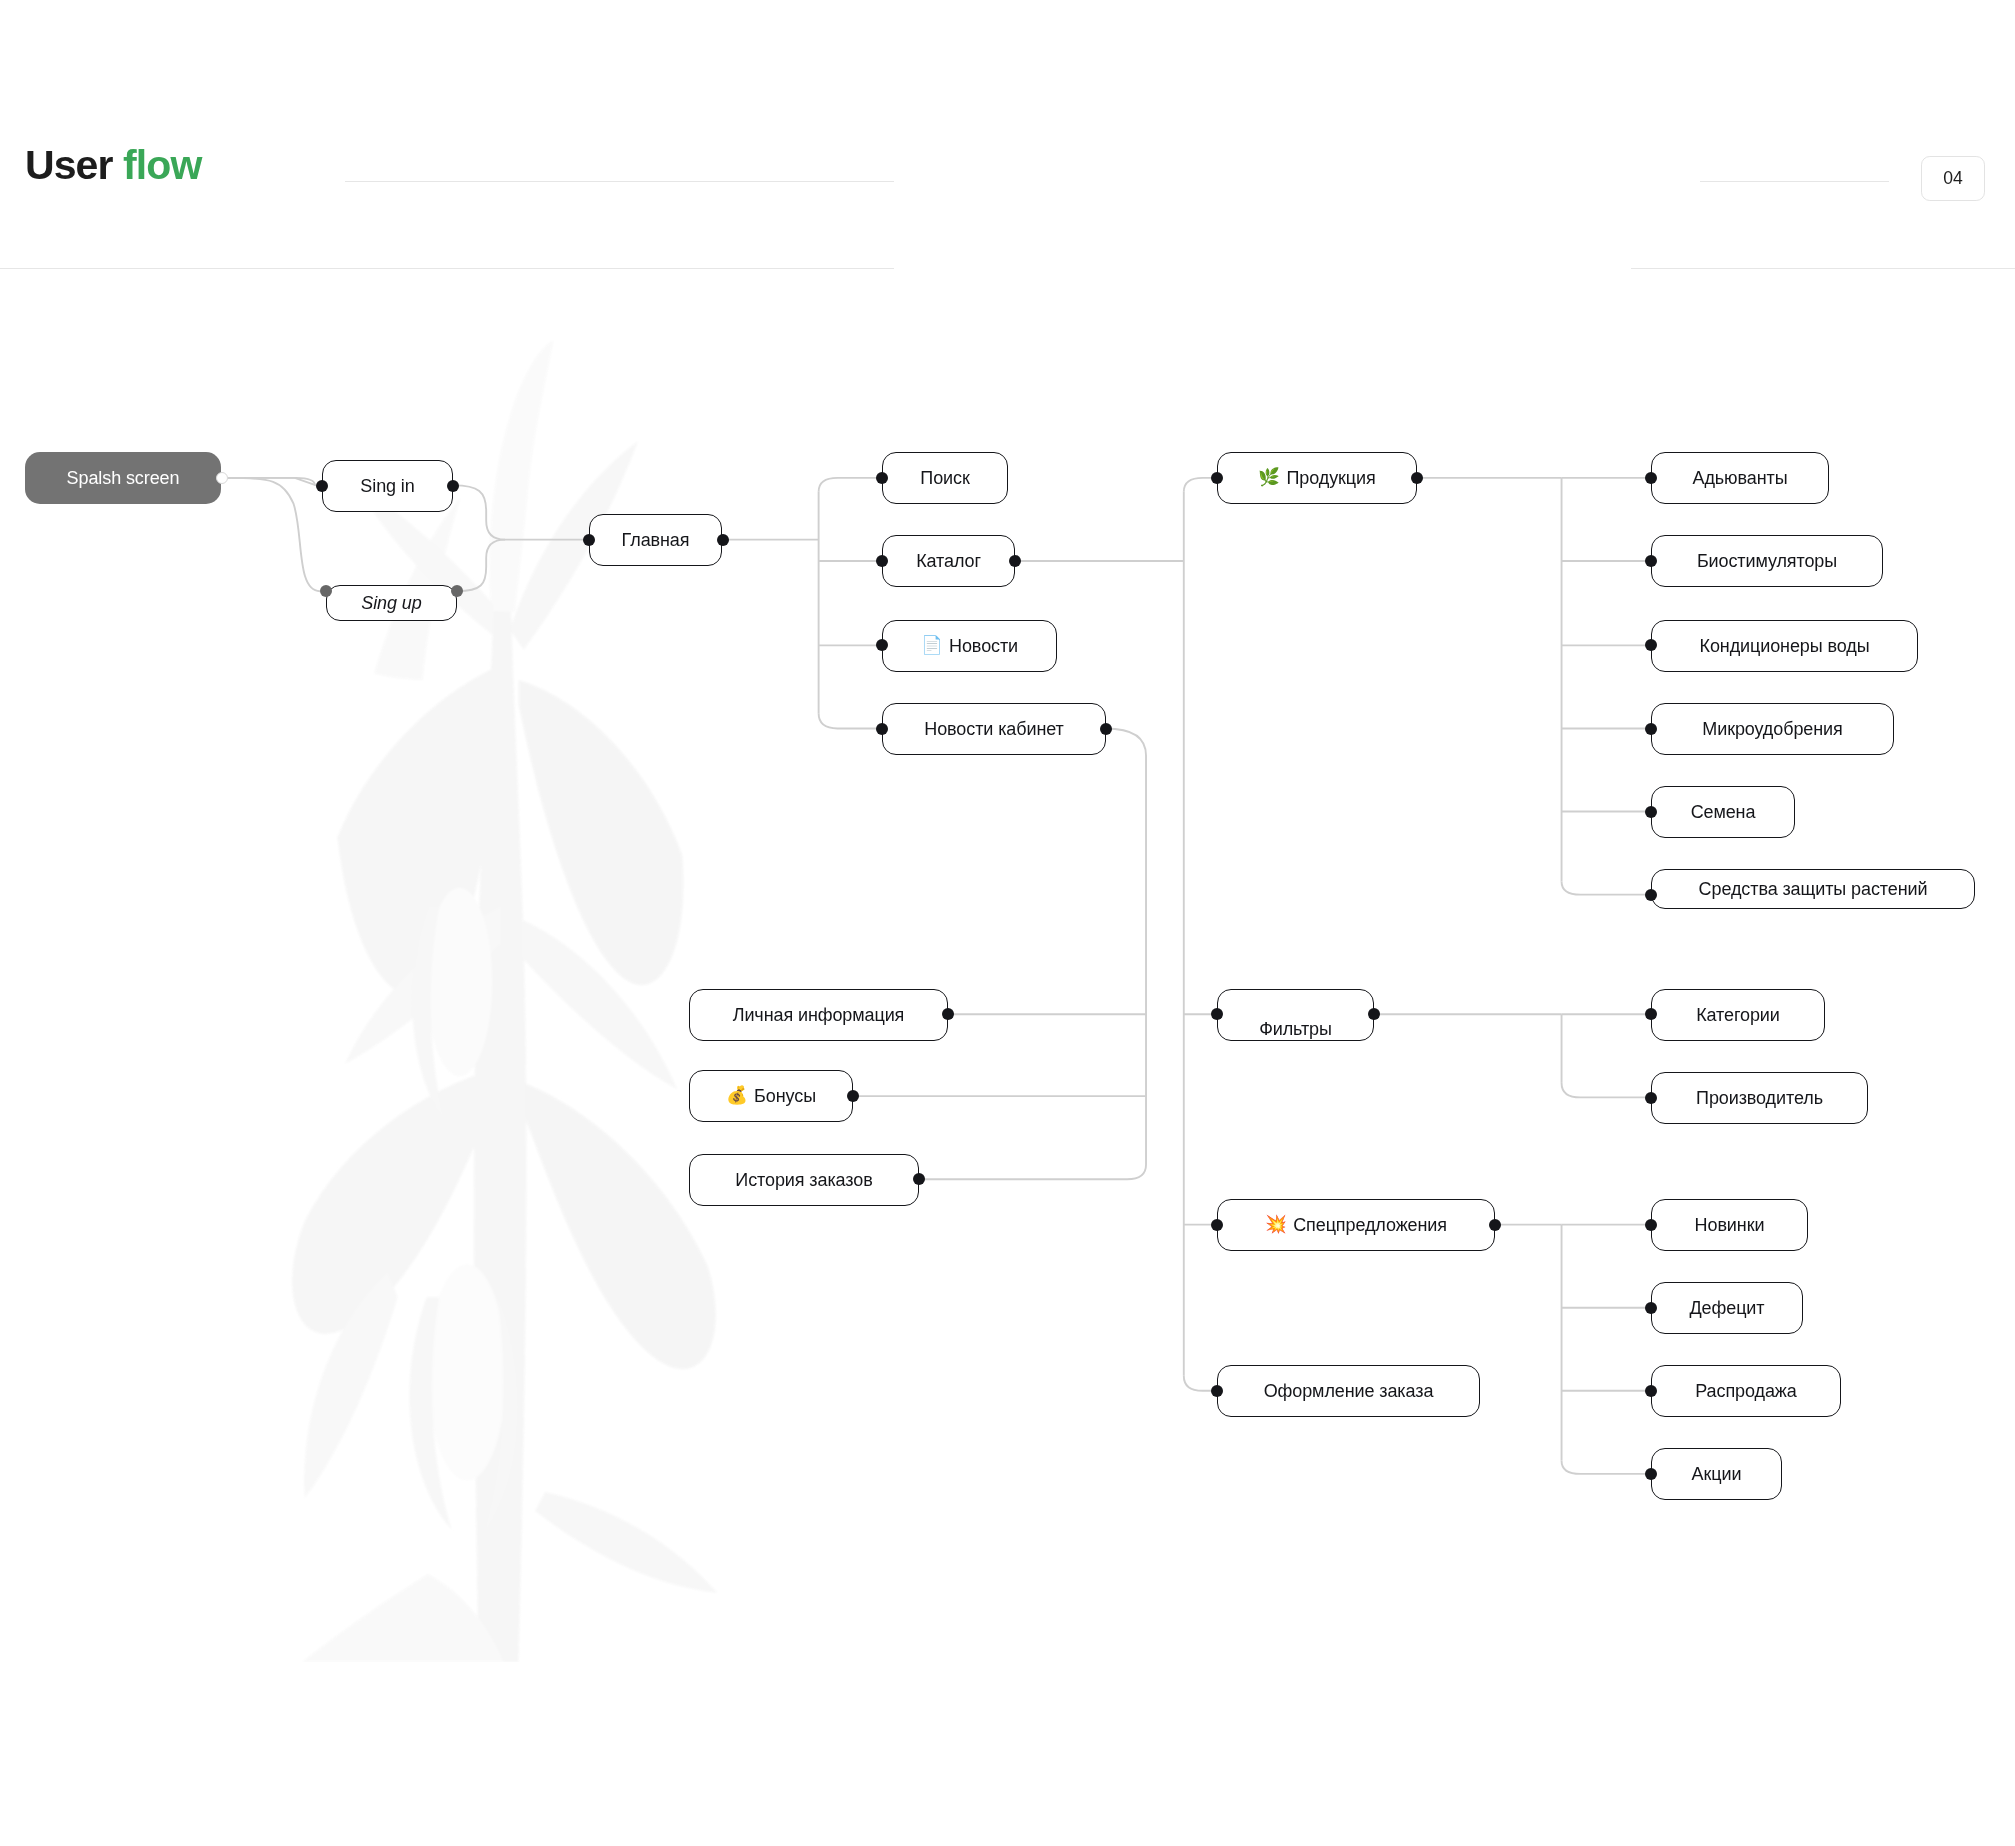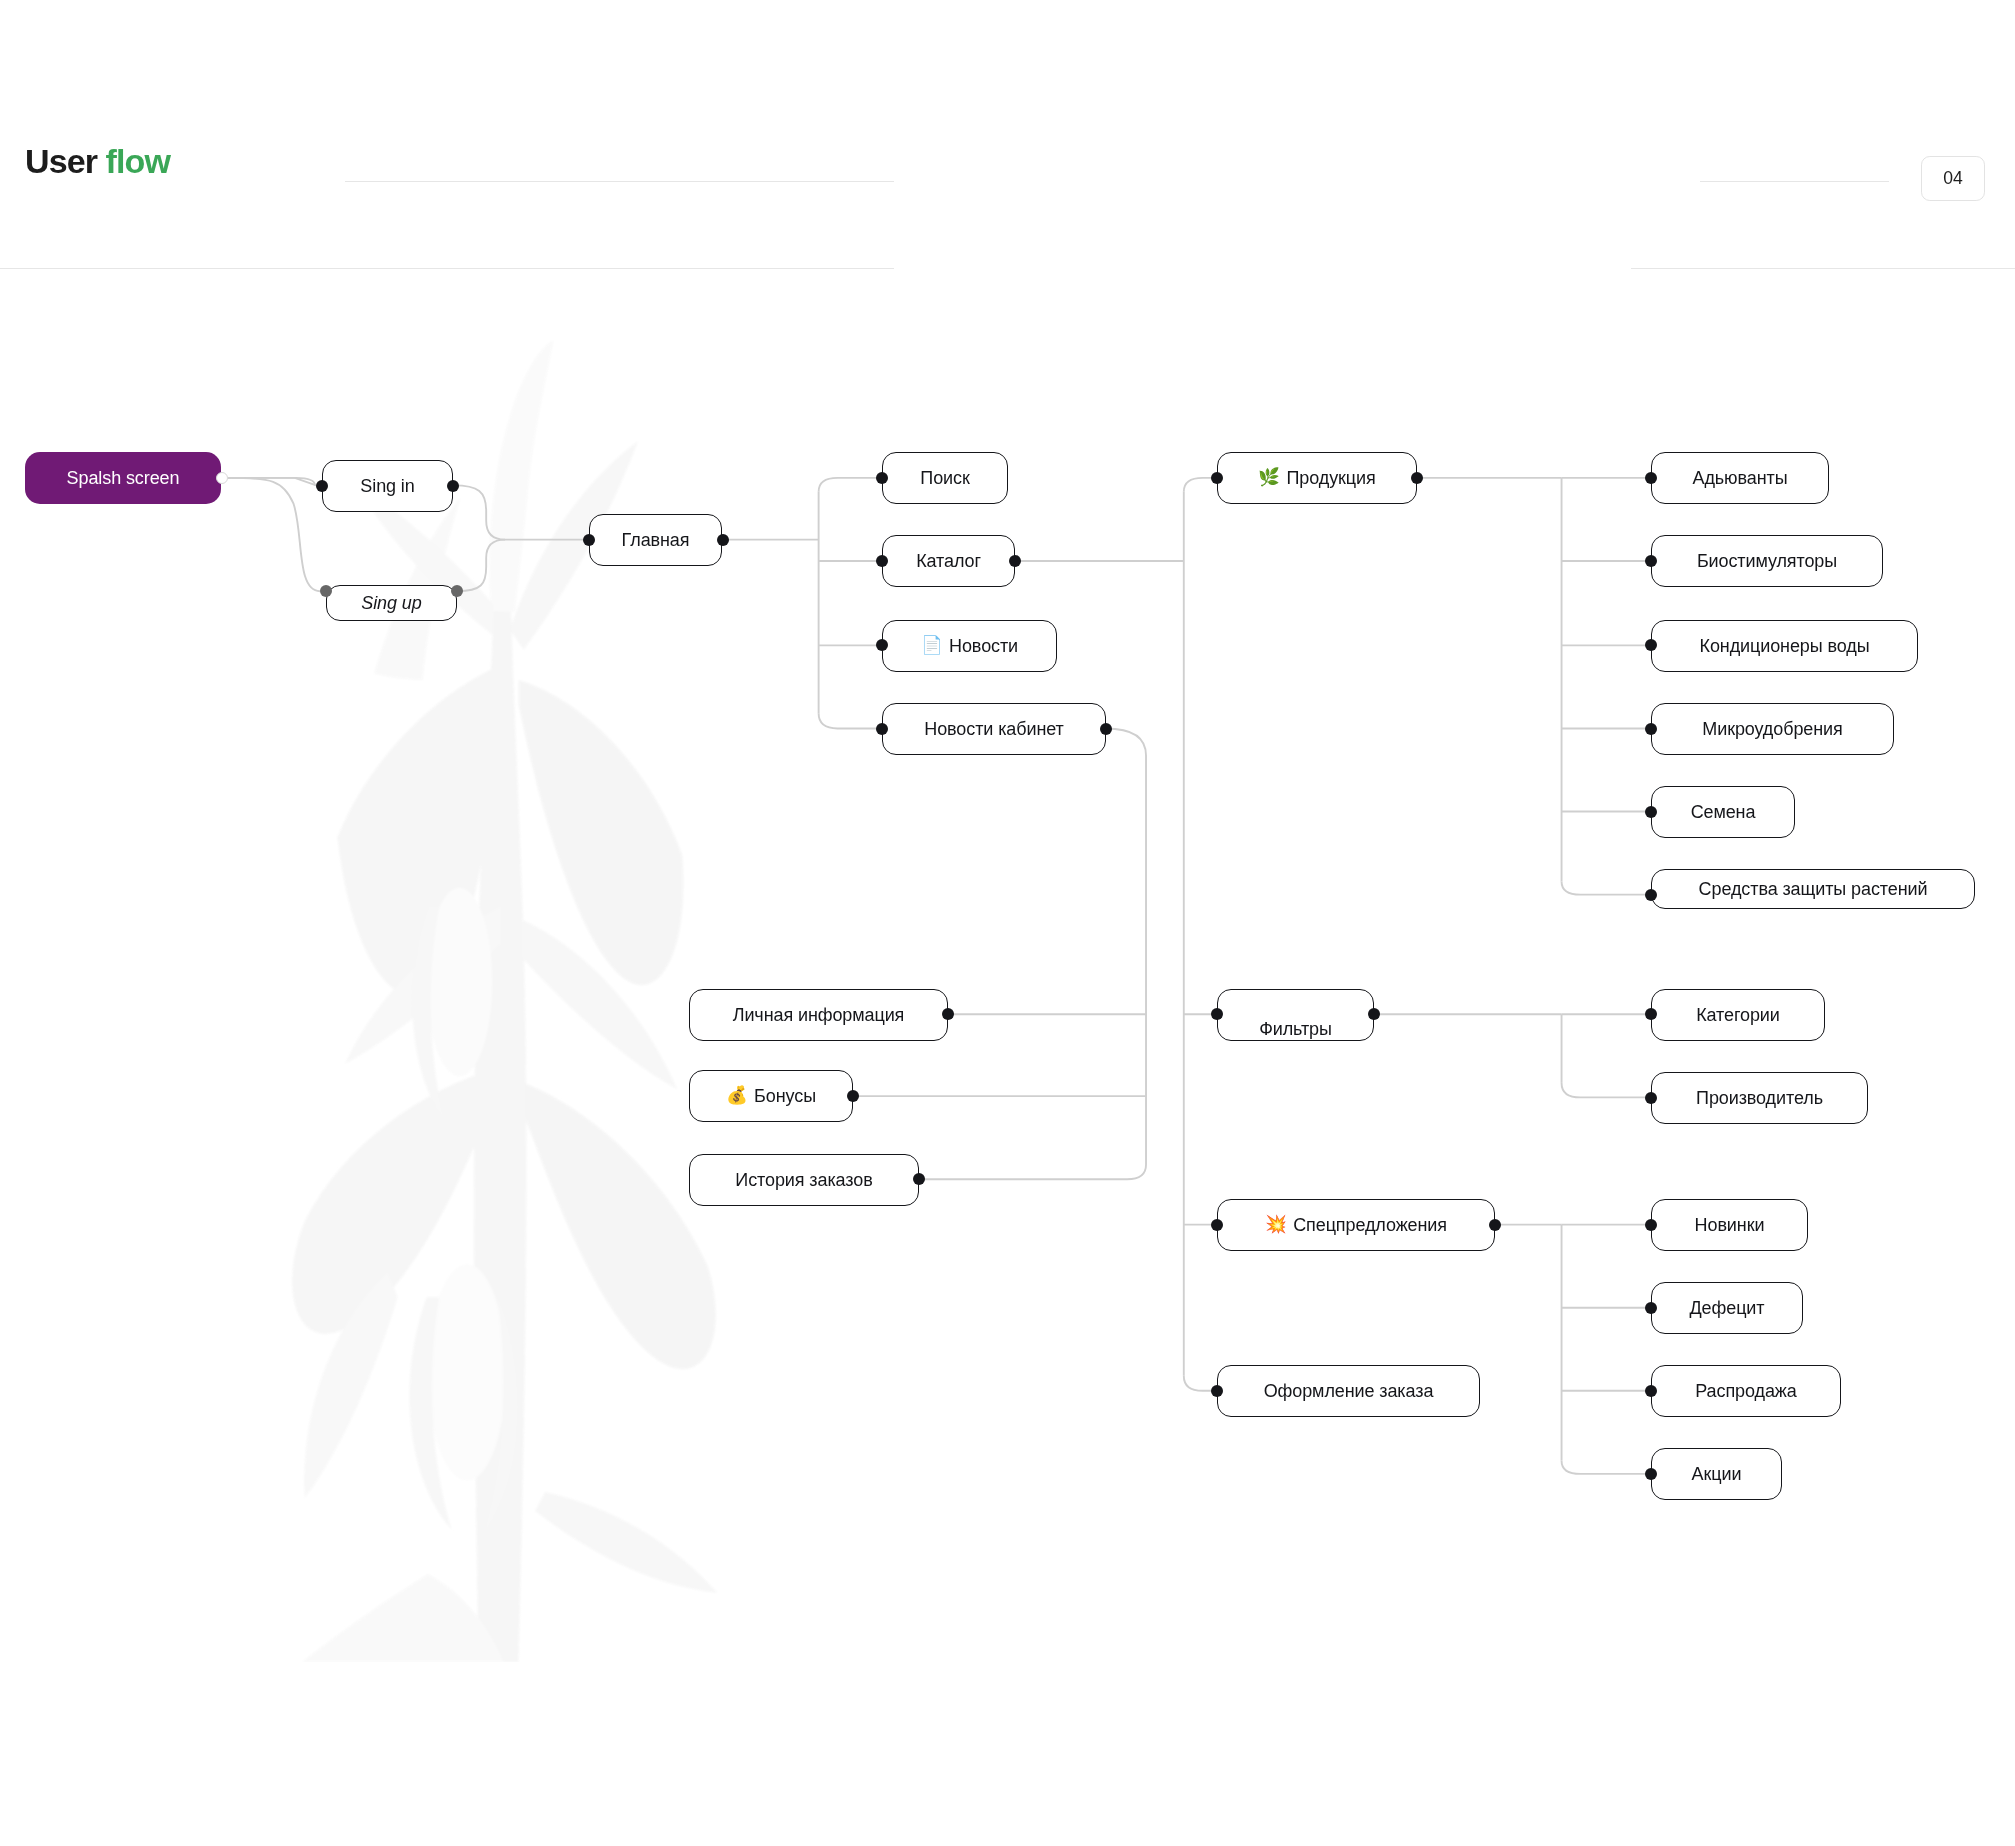--- a/index.html
+++ b/index.html
@@ -32,21 +32,21 @@
     position: absolute;
     left: 0; top: 0;
     width: 2015px;
     height: 277px;
     z-index: 3;
   }
   #page-title {
     position: absolute;
     left: 25px;
     top: 142px;
-    font-size: 34px;
+    font-size: 41px;
     font-weight: bold;
     letter-spacing: -0.9px;
     color: #1d1d1d;
     white-space: nowrap;
   }
   #page-title .accent { color: #34a853; }
   #page-title .accent.g { color: #3aa757; }
 
   #description {
     position: absolute;
@@ -106,21 +106,21 @@
     align-items: center;
     justify-content: center;
     font-size: 18px;
     color: #15161a;
     letter-spacing: -0.1px;
     white-space: nowrap;
     z-index: 4;
     padding: 0 6.3px;
   }
   .node.green {
-    background: #701a75;
+    background: #737373;
     border: none;
     color: #ffffff;
     border-radius: 15px;
     align-items: center;
   }
   .node .emoji {
     font-size: 17.6px;
     margin-right: 6.3px;
     line-height: 1;
   }

